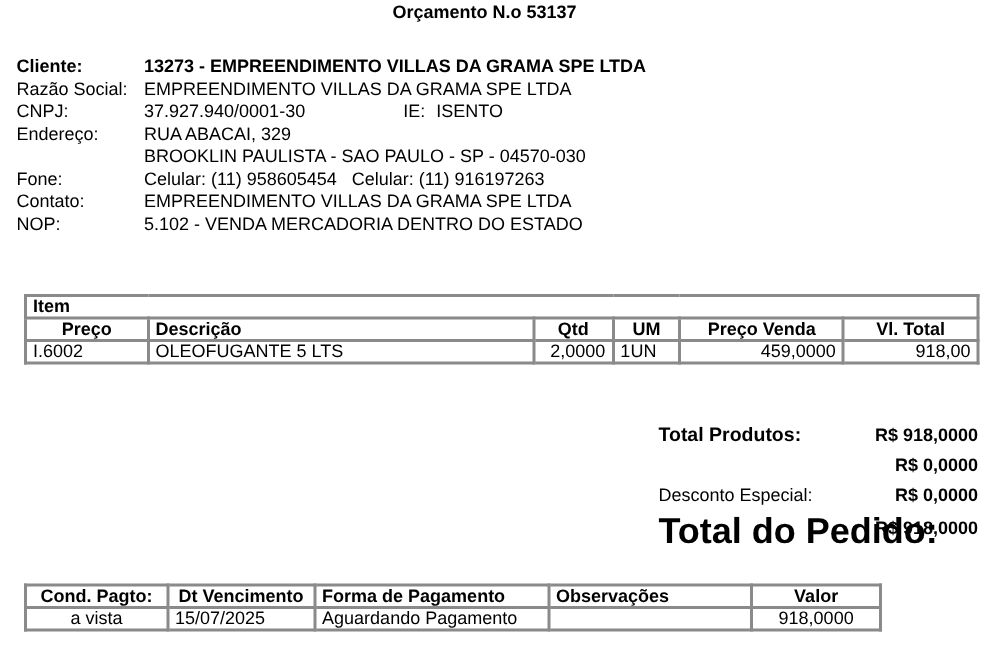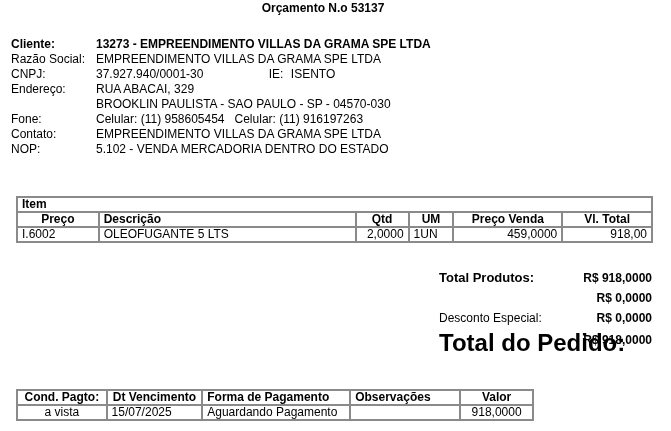--- a/index.html
+++ b/index.html
@@ -24,30 +24,30 @@
       border: 2px solid #8a8a8a; padding: 0 4px; height: 13px; line-height: 13px;
       font-size: 12px; white-space: nowrap;
     }
     th { font-weight: bold; text-align: center; }
     .items { left: 16px; top: 196px; width: 637px; }
     .items .caption-cell { text-align: left; font-weight: bold; }
     .r { text-align: right; }
     .l { text-align: left; }
     .c { text-align: center; }
 
-    .totals { position: absolute; left: 439px; top: 268px; width: 213px; }
+    .totals { position: absolute; left: 439px; top: 280px; width: 213px; }
     .tot-row { position: relative; height: 20px; line-height: 20px; white-space: nowrap; }
     .tot-label { position: absolute; left: 0; font-weight: bold; font-size: 13px; }
     .tot-label.normal { font-weight: normal; font-size: 12px; }
     .tot-value { position: absolute; right: 0; font-weight: bold; font-size: 12px; }
     .tot-row.grand { height: 26px; line-height: 26px; margin-top: 2px; }
     .tot-row.grand .tot-label { font-size: 24px; }
     .tot-row.grand .tot-value { line-height: 20px; top: 0; }
 
-    .pay { left: 16px; top: 389px; width: 518px; }
+    .pay { left: 16px; top: 389px; width: 572px; }
   </style>
 </head>
 <body>
 
 <div class="title">Orçamento N.o 53137</div>
 
 <div class="info">
   <div class="info-row bold">
     <span class="info-label">Cliente:</span>
     <span class="info-value">13273 - EMPREENDIMENTO VILLAS DA GRAMA SPE LTDA</span>

